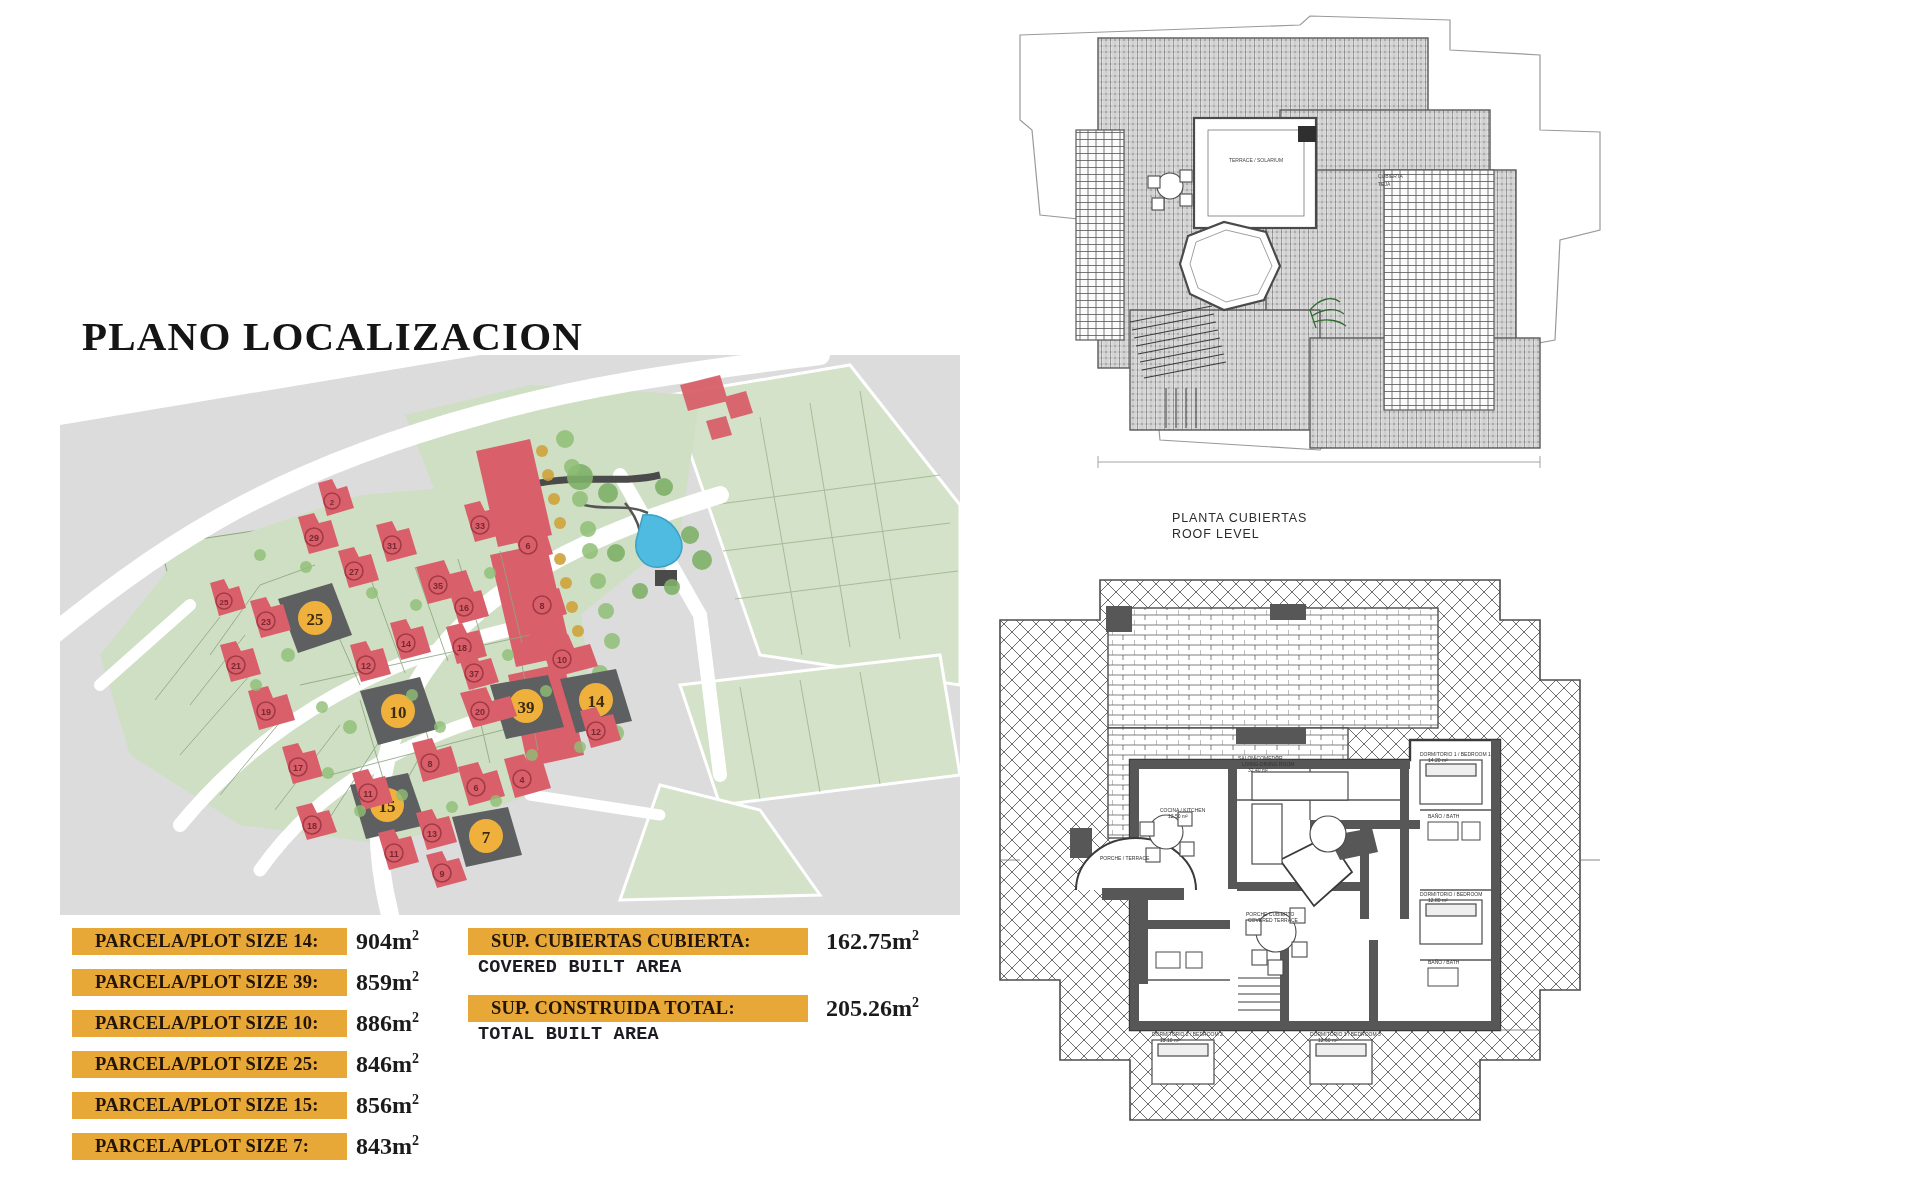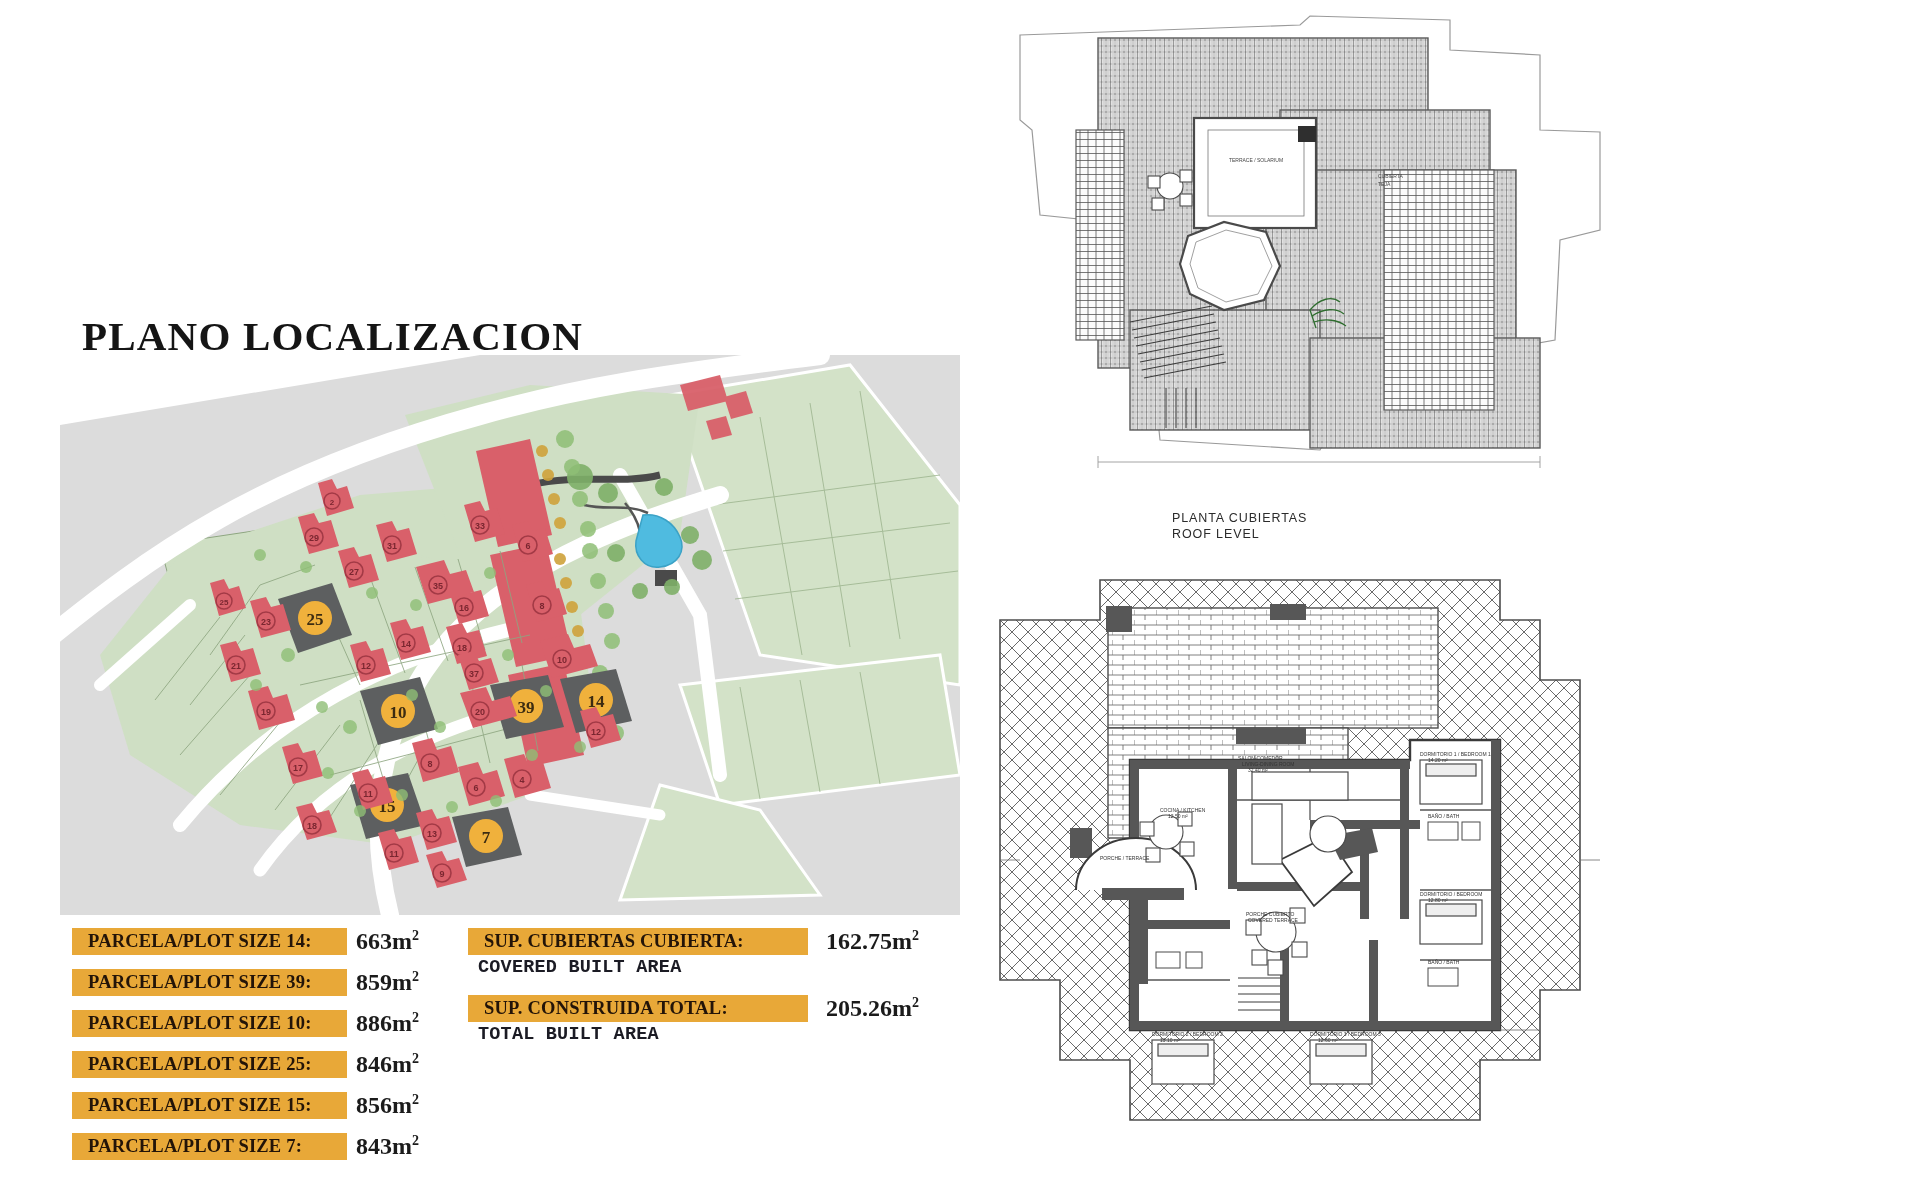--- a/index.html
+++ b/index.html
@@ -43,21 +43,21 @@
 
   .lg-row{position:relative;height:36px;margin-bottom:5px;}
   .lg-bar{
     position:absolute;left:12px;top:0;height:27px;
     background:#e8a838;
   }
   .lg-col-left .lg-bar{width:275px;}
   .lg-col-right .lg-bar{width:340px;}
 
   .lg-label{
-    position:absolute;left:28px;top:3px;
+    position:absolute;left:35px;top:3px;
     font-family:"Liberation Serif", serif;
     font-weight:bold;font-size:18.5px;
     color:#231408;white-space:nowrap;letter-spacing:.2px;
   }
   .lg-sub{
     position:absolute;left:22px;top:29px;
     font-family:Liberation Mono, monospace;
     font-weight:bold;font-size:18.5px;
     color:#1b1b24;white-space:nowrap;letter-spacing:.2px;
   }
@@ -423,21 +423,21 @@
       <div id="watermark">www.nov</div>
     </div>
 
     <div id="legend">
 
       <div class="lg-col-left">
 
         <div class="lg-row">
           <div class="lg-bar"></div>
           <div class="lg-label">PARCELA/PLOT SIZE 14:</div>
-          <div class="lg-value"><span>663</span><span>m</span><sup>2</sup></div>
+          <div class="lg-value"><span>904</span><span>m</span><sup>2</sup></div>
         </div>
 
         <div class="lg-row">
           <div class="lg-bar"></div>
           <div class="lg-label">PARCELA/PLOT SIZE 39:</div>
           <div class="lg-value"><span>859</span><span>m</span><sup>2</sup></div>
         </div>
 
         <div class="lg-row">
           <div class="lg-bar"></div>

